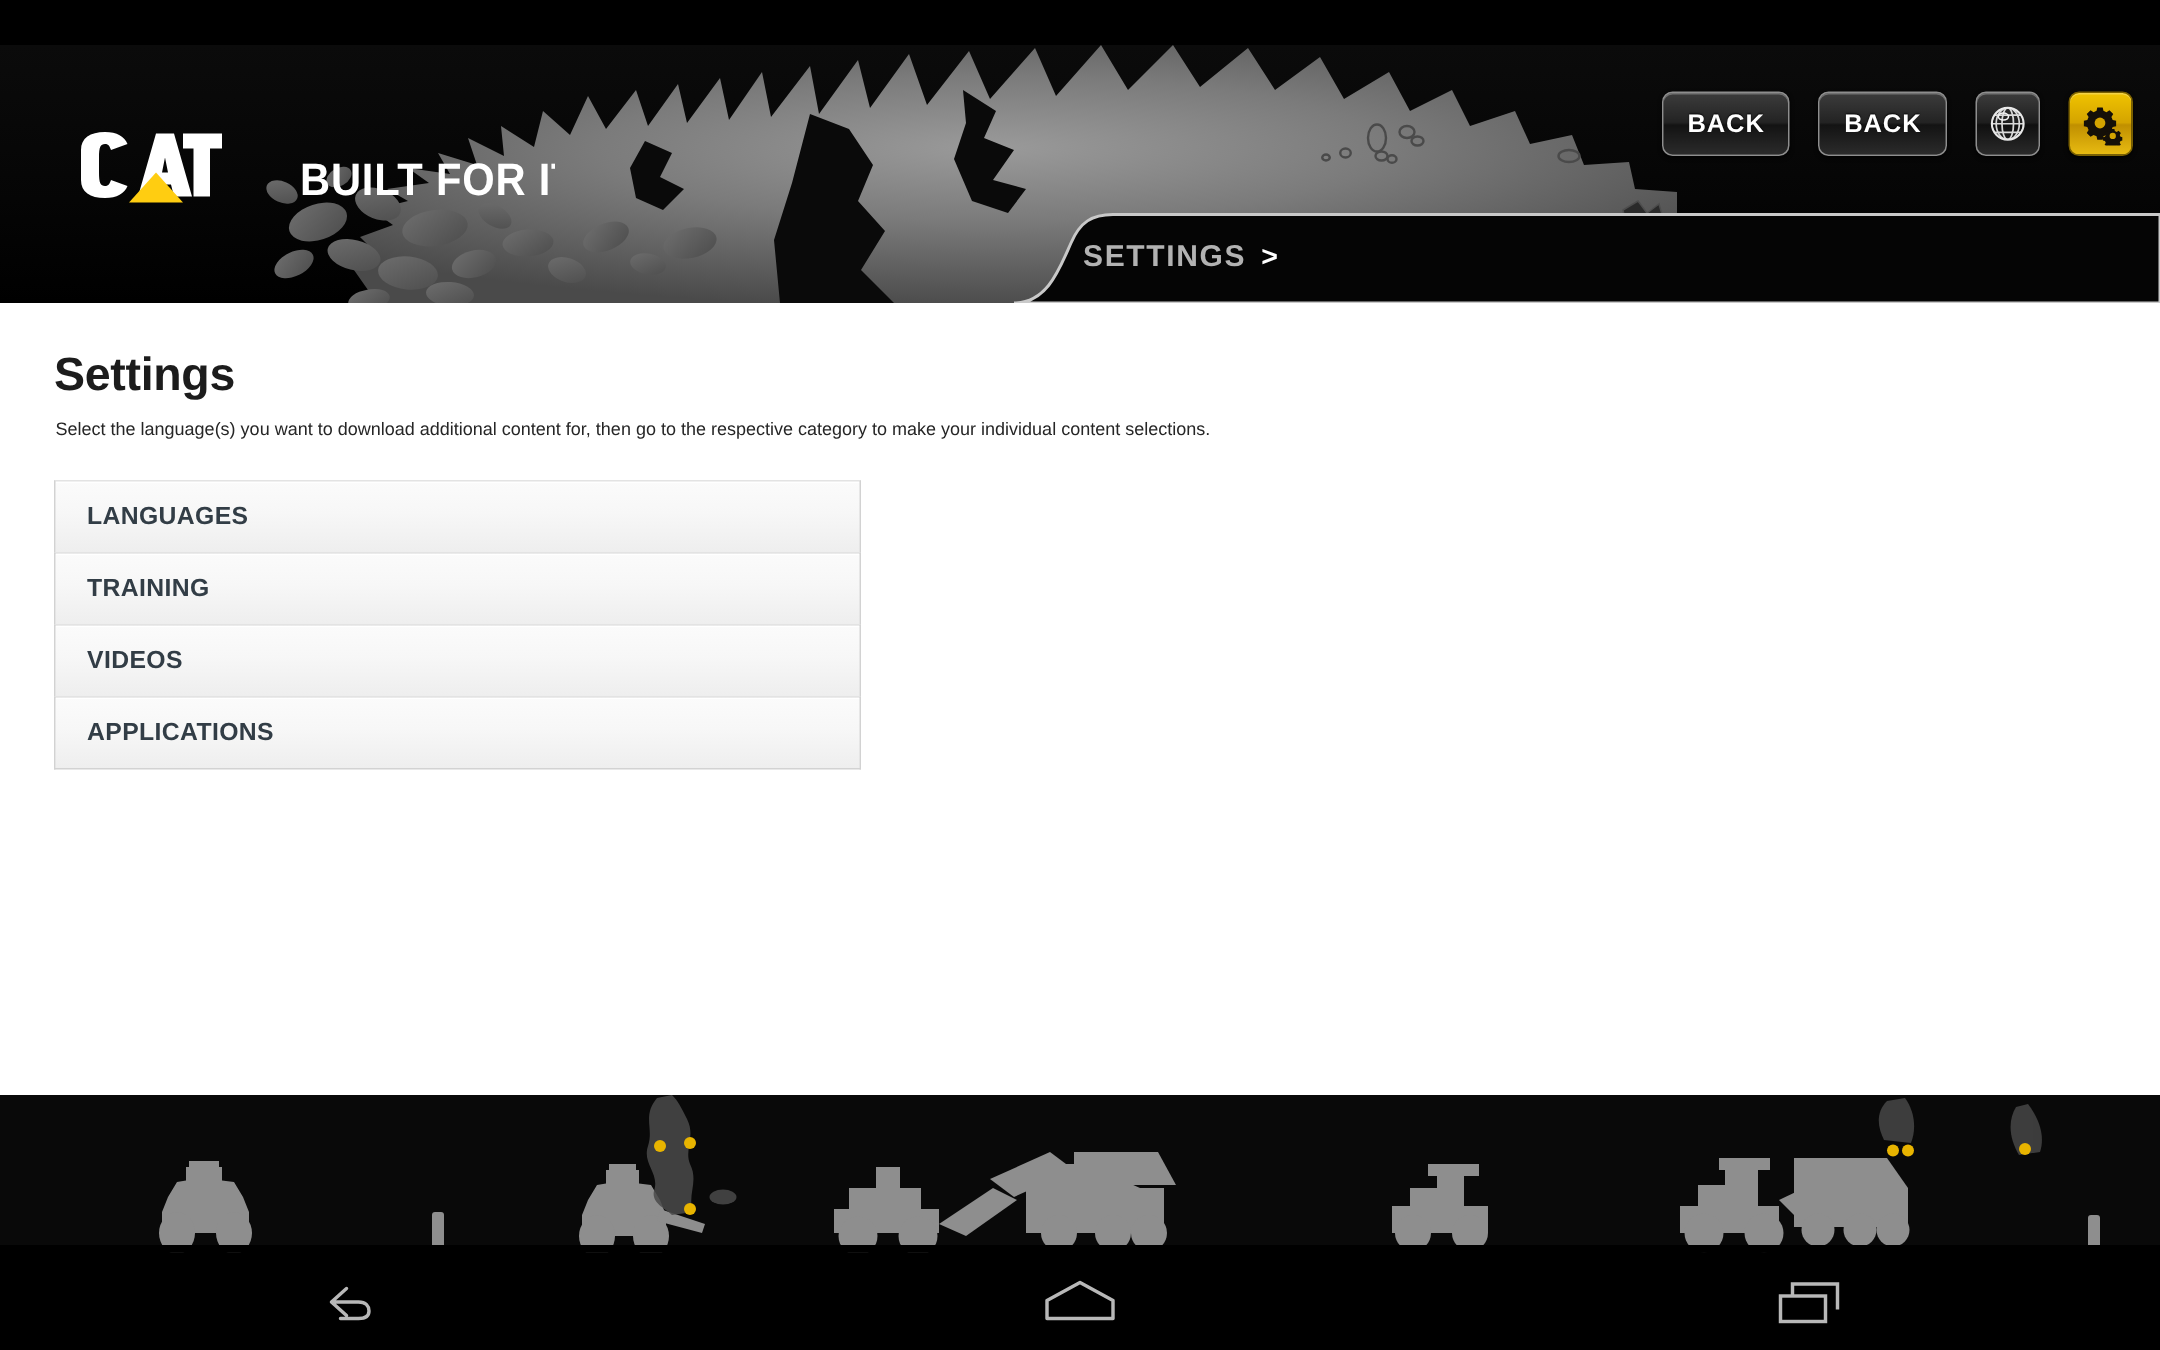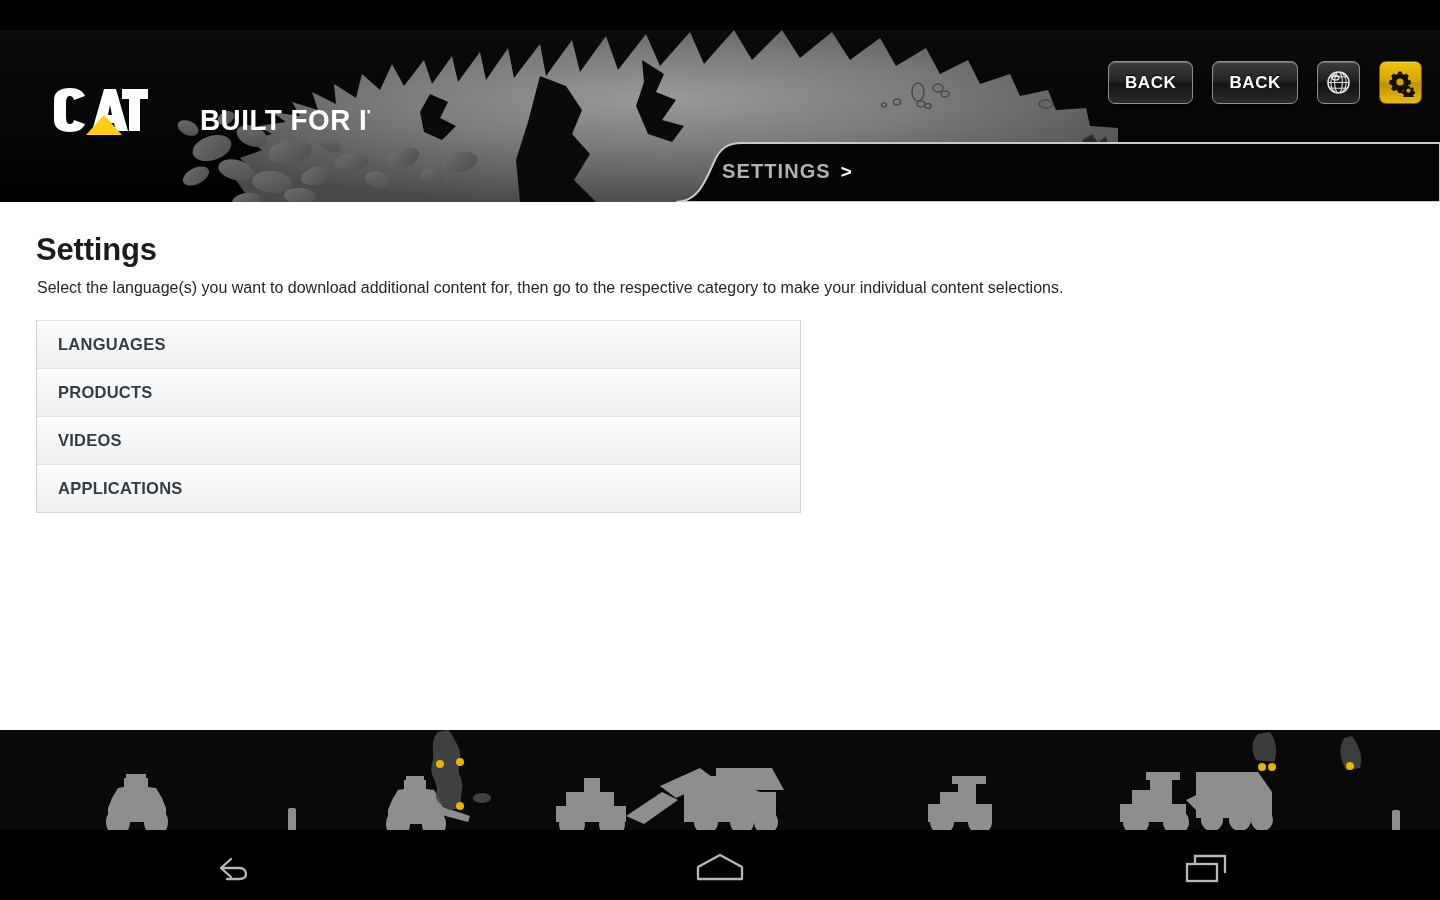--- a/index.html
+++ b/index.html
@@ -88,25 +88,25 @@
     background: #ffffff;
   }
   .page-title {
     position: absolute; left: 36px; top: 30px;
     font-size: 31px; font-weight: bold; color: #1c1c1c;
     letter-spacing: -0.2px;
     font-family: "Liberation Sans", sans-serif;
   }
   .page-sub {
     position: absolute; left: 37px; top: 77px;
-    font-size: 16px; color: #262626;
+    font-size: 12px; color: #262626;
     font-family: "Liberation Sans", sans-serif;
   }
   .list {
-    position: absolute; left: 36px; top: 118px; width: 765px; border-radius: 23px;
+    position: absolute; left: 36px; top: 118px; width: 538px; border-radius: 23px;
   }
   .list-item {
     height: 49px;
     background: linear-gradient(180deg,#fbfbfb 0%,#f7f7f7 45%,#eeeeee 100%);
     border: 1px solid #d2d2d2;
     border-top: 1px solid #e3e3e3;
     margin-top: -1px;
     display: flex; align-items: center;
     box-shadow: inset 0 1px 0 #ffffff;
     cursor: pointer;
@@ -293,21 +293,21 @@
 
   <div class="content">
     <div class="page-title">Settings</div>
     <div class="page-sub">Select the language(s) you want to download additional content for, then go to the respective category to make your individual content selections.</div>
 
     <div class="list">
       <div class="list-item">
         <span class="list-item-label">LANGUAGES</span>
       </div>
       <div class="list-item">
-        <span class="list-item-label">PRODUCTS</span>
+        <span class="list-item-label">TRAINING</span>
       </div>
       <div class="list-item">
         <span class="list-item-label">VIDEOS</span>
       </div>
       <div class="list-item">
         <span class="list-item-label">APPLICATIONS</span>
       </div>
     </div>
   </div>
 

